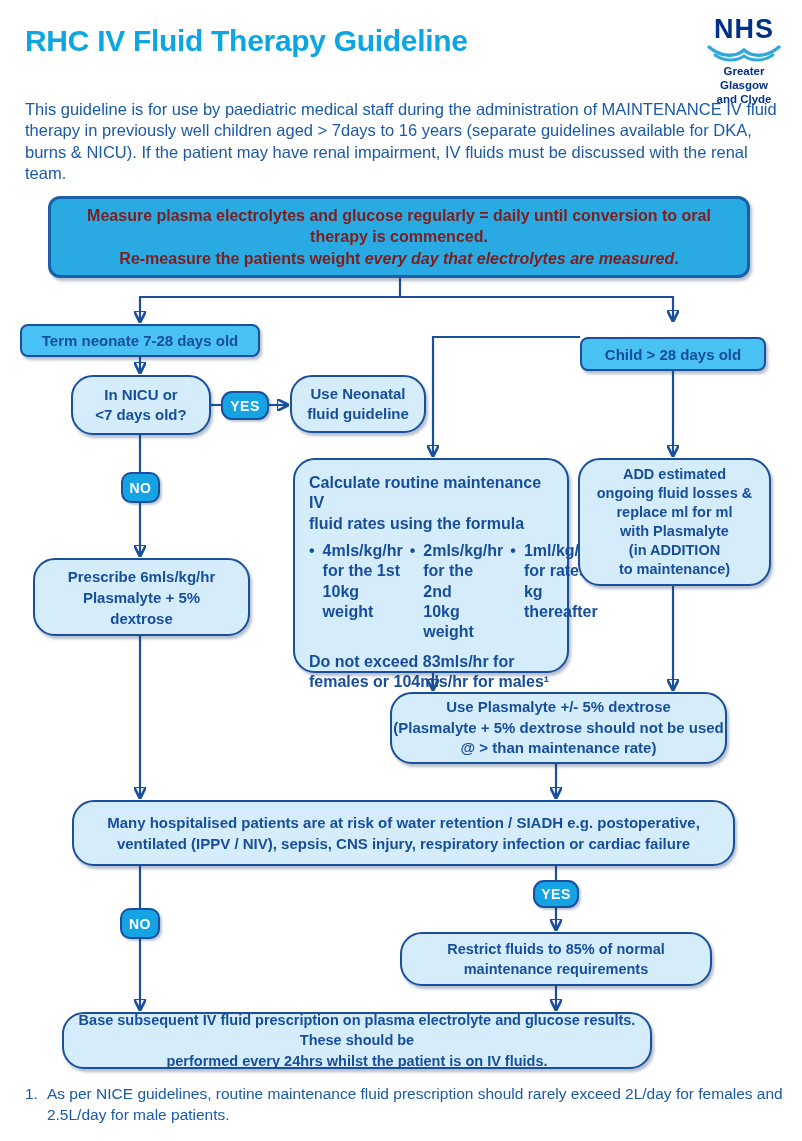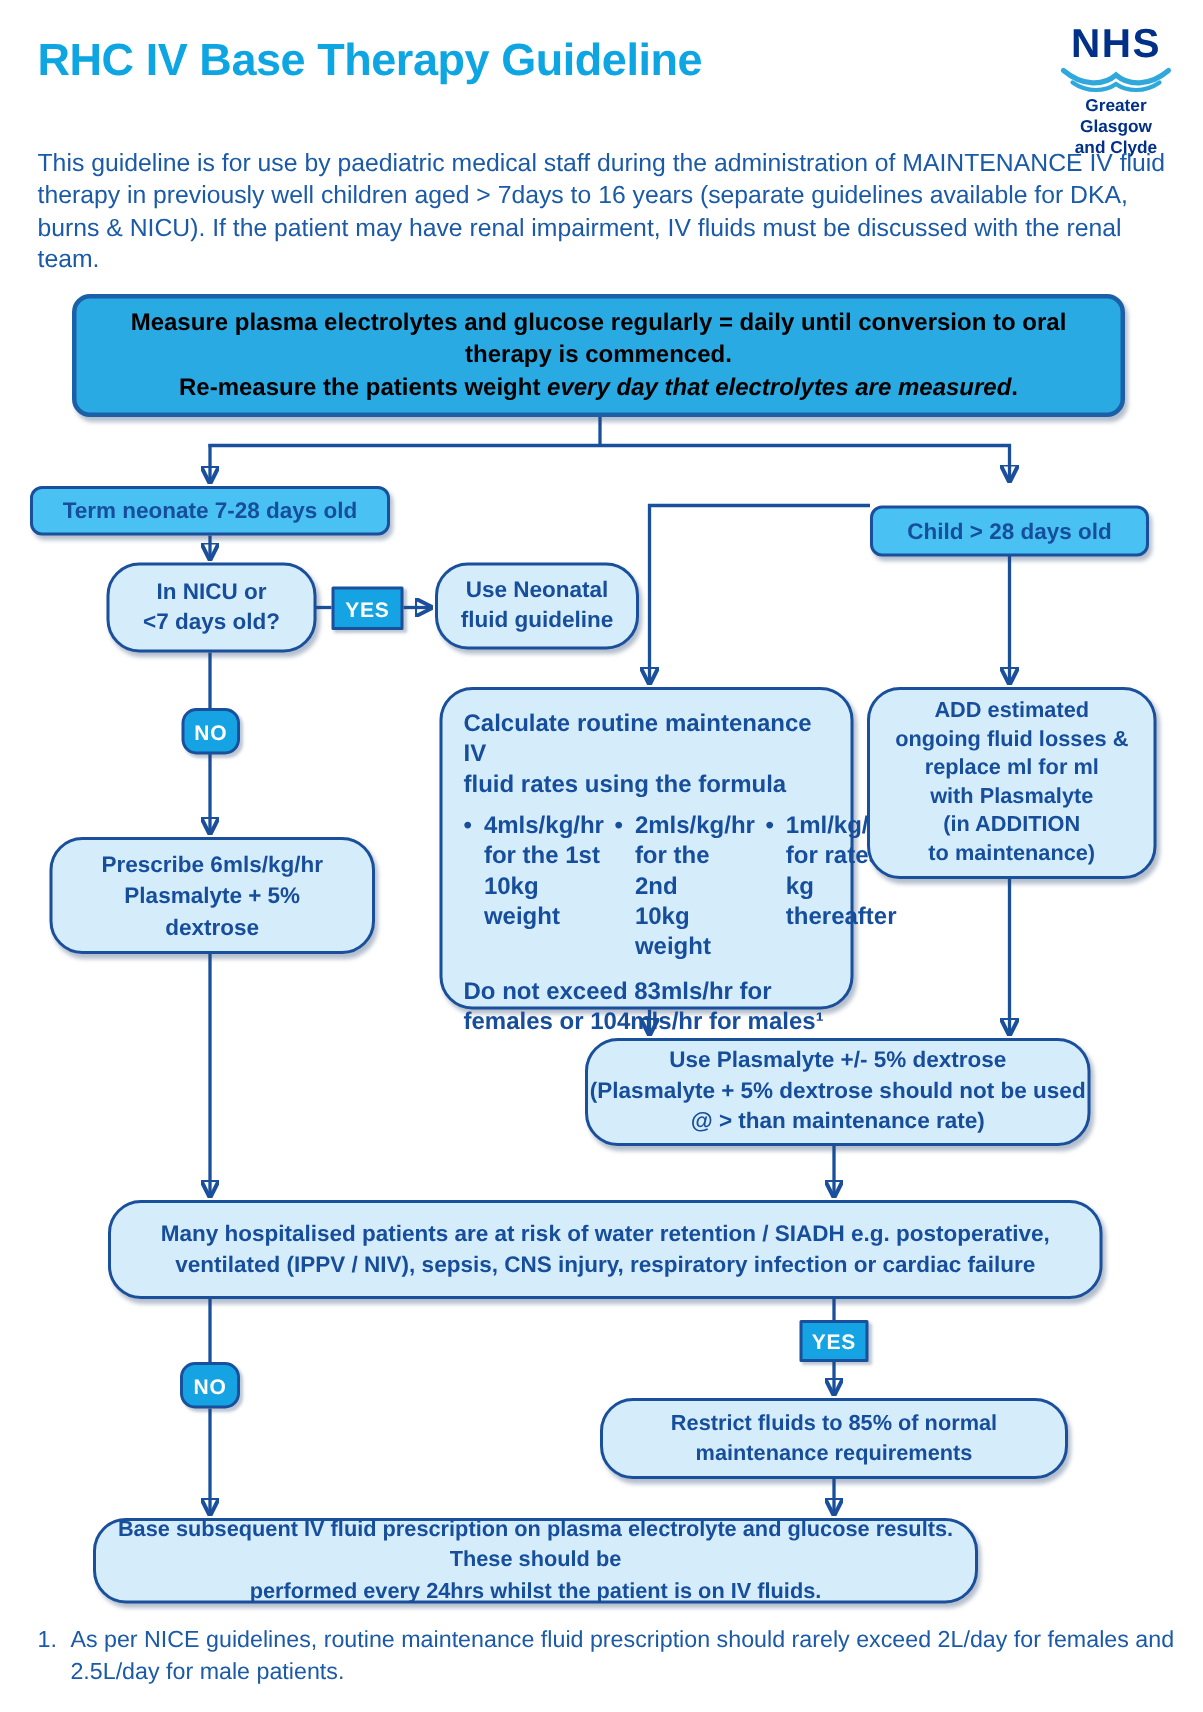--- a/index.html
+++ b/index.html
@@ -23,24 +23,24 @@
   .nhs-swoosh{display:block;margin:1px auto 0 auto;}
   .nhs-org{font-size:11.5px;font-weight:bold;color:var(--navy);line-height:1.2;white-space:pre-line;margin-top:1px;}
 
   .intro{position:absolute;left:25px;top:99px;width:757px;font-size:16.5px;line-height:1.3;color:#1a5aa6;}
 
   .box{position:absolute;box-sizing:border-box;display:flex;flex-direction:column;align-items:center;justify-content:center;
        text-align:center;border:2px solid var(--line);border-radius:9px;color:var(--ink);font-weight:bold;
        box-shadow:2px 3px 3px rgba(40,70,110,.35);z-index:2;}
   .light{background:var(--light);border-radius:22px;}
   .med{background:var(--med);border-radius:8px;}
-  .bright{background:var(--bright);color:#000000;border-width:3px;border-radius:12px;border-color:#1a5fa8;}
+  .bright{background:var(--bright);color:#7f1d1d;border-width:3px;border-radius:12px;border-color:#1a5fa8;}
   .badge{position:absolute;box-sizing:border-box;display:flex;align-items:center;justify-content:center;
          background:var(--badge);color:#fff;font-weight:bold;font-size:14px;letter-spacing:.5px;
-         border:2px solid var(--line);border-radius:1px;box-shadow:2px 2px 2px rgba(40,70,110,.3);z-index:2;}
+         border:2px solid var(--line);border-radius:11px;box-shadow:2px 2px 2px rgba(40,70,110,.3);z-index:2;}
   .pre{white-space:pre-line;}
 
   .measure{left:48px;top:196px;width:702px;height:82px;font-size:16px;line-height:1.33;padding:6px 26px;}
   .term{left:20px;top:324px;width:240px;height:33px;font-size:15px;}
   .child{left:580px;top:337px;width:186px;height:34px;font-size:15px;}
   .nicu{left:71px;top:375px;width:140px;height:60px;font-size:15px;line-height:1.35;}
   .yes1{left:221px;top:391px;width:48px;height:29px;}
   .neonatal{left:290px;top:375px;width:136px;height:58px;font-size:15px;line-height:1.35;}
   .no1{left:121px;top:472px;width:39px;height:31px;border-radius:10px;}
   .prescribe{left:33px;top:558px;width:217px;height:78px;font-size:15px;line-height:1.4;}
@@ -62,21 +62,21 @@
             font-size:15.5px;line-height:1.35;color:#1a5aa6;}
 
   .connectors{position:absolute;left:0;top:0;z-index:1;}
   .connectors path{stroke:var(--line);stroke-width:2.2;fill:none;}
 </style>
 </head>
 <body>
 
 <div class="page">
 
-  <div class="title">RHC IV Base Therapy Guideline</div>
+  <div class="title">RHC IV Fluid Therapy Guideline</div>
 
   <div class="nhs-logo">
     <div class="nhs-wordmark">NHS</div>
     <svg class="nhs-swoosh" width="76" height="20" viewBox="0 0 76 20">
       <path d="M3,3 C16,14 30,13 38,6 C46,13 60,14 73,3" stroke="#2fa8dc" stroke-width="3.4" fill="none" stroke-linecap="round"></path>
       <path d="M9,11 C19,18 31,17 38,12 C45,17 57,18 67,11" stroke="#2fa8dc" stroke-width="2.8" fill="none" stroke-linecap="round"></path>
     </svg>
     <div class="nhs-org pre">Greater Glasgow
 and Clyde</div>
   </div>

